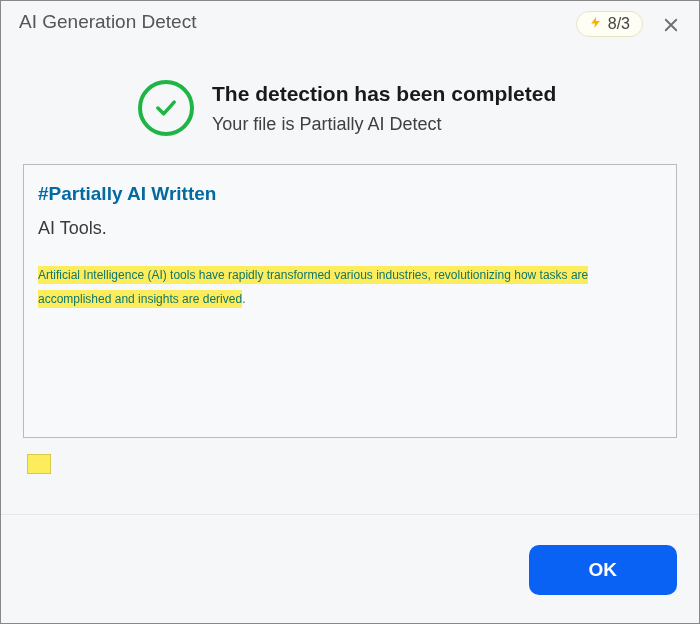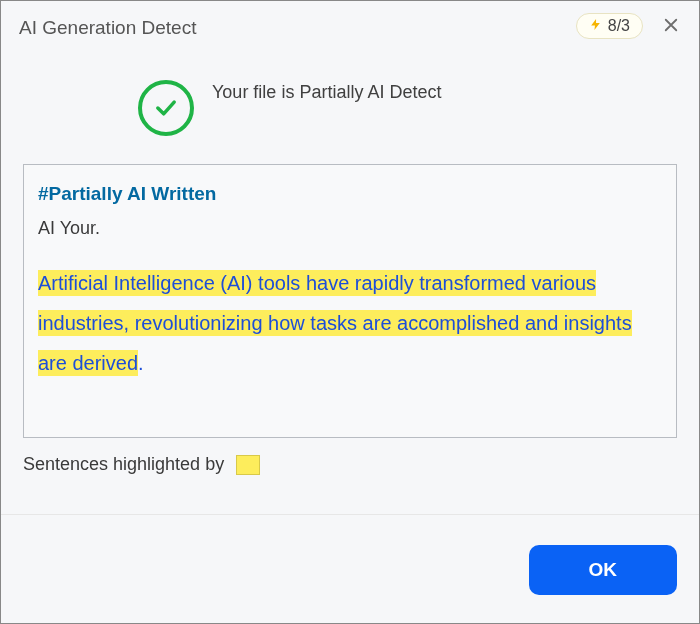--- a/index.html
+++ b/index.html
@@ -17,21 +17,21 @@
     .dialog {
       width: 700px;
       height: 624px;
       background: #f6f7f9;
       border: 1px solid #888;
       display: flex;
       flex-direction: column;
     }
     .titlebar {
       display: flex;
-      align-items: flex-end;
+      align-items: flex-start;
       padding: 10px 14px 10px 18px;
       background: #f6f7f9;
       border-bottom: 1px solid rgba(0,0,0,0);
     }
     .title-text {
       font-size: 19px;
       color: #555;
       flex: 1;
     }
     .credit-badge {
@@ -129,22 +129,22 @@
       color: #0369a1;
       margin-bottom: 10px;
     }
     .result-line {
       font-size: 18px;
       color: #3a3a3a;
       line-height: 1.55;
       margin-bottom: 6px;
     }
     .highlighted {
-      font-size: 20px;
-      color: #1d4ed8;
+      font-size: 12px;
+      color: #0f766e;
       line-height: 2.0;
       margin-top: 20px;
     }
     .highlighted span {
       background: #fded5c;
       padding: 2px 0;
     }
     .legend {
       display: flex;
       align-items: center;
@@ -205,34 +205,34 @@
 
   <div class="content">
 
     <div class="header-row">
       <span class="check-circle">
         <svg class="check-mark" width="28" height="28" viewBox="0 0 24 24">
             <path fill="none" stroke="#1fb446" stroke-width="3" stroke-linecap="round" stroke-linejoin="round" d="M5 12 L10 17 L19 7"></path>
           </svg>
       </span>
       <div class="header-texts">
+        <div class="header-title">The detection has been completed</div>
         <div class="header-sub">Your file is Partially AI Detect</div>
       </div>
     </div>
 
     <div class="results-box">
       <div class="results-inner">
         <div class="result-heading">#Partially AI Written</div>
-        <div class="result-line">AI Your.</div>
+        <div class="result-line">AI Tools.</div>
         <div class="highlighted"><span>Artificial Intelligence (AI) tools have rapidly transformed various industries, revolutionizing how tasks are accomplished and insights are derived</span>.</div>
       </div>
     </div>
 
     <div class="legend">
-      <span>Sentences highlighted by</span>
       <span class="legend-swatch"></span>
     </div>
 
   </div>
 
   <div class="footer">
     <button class="ok-btn">OK</button>
   </div>
 
 </div>

